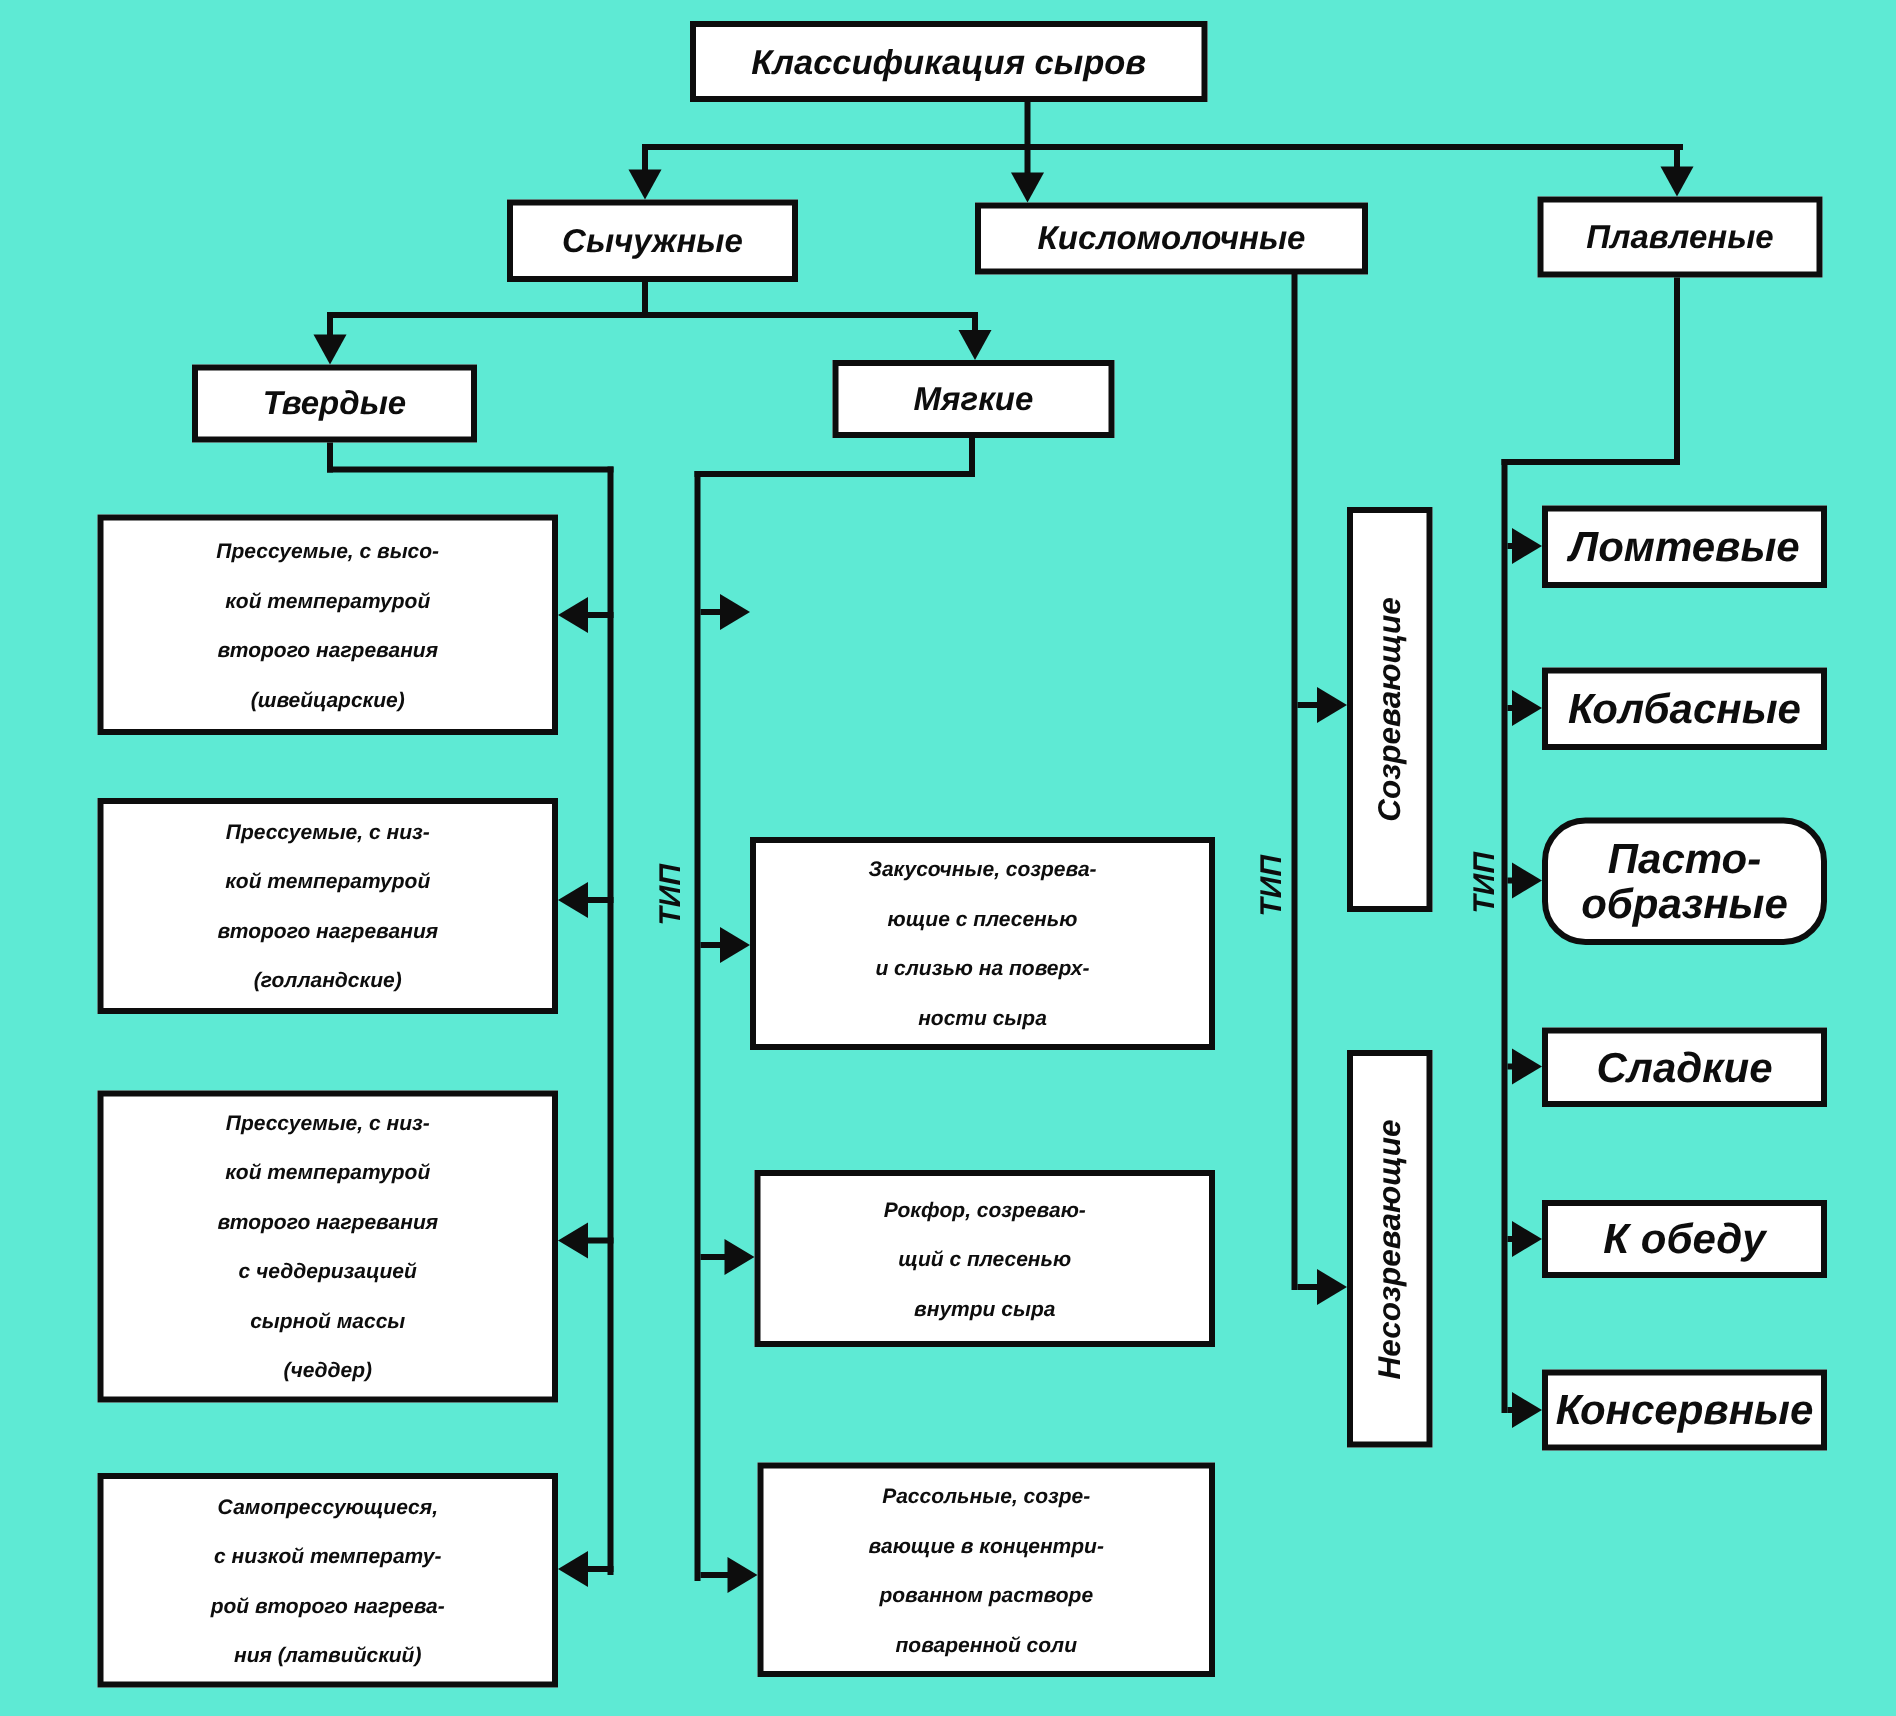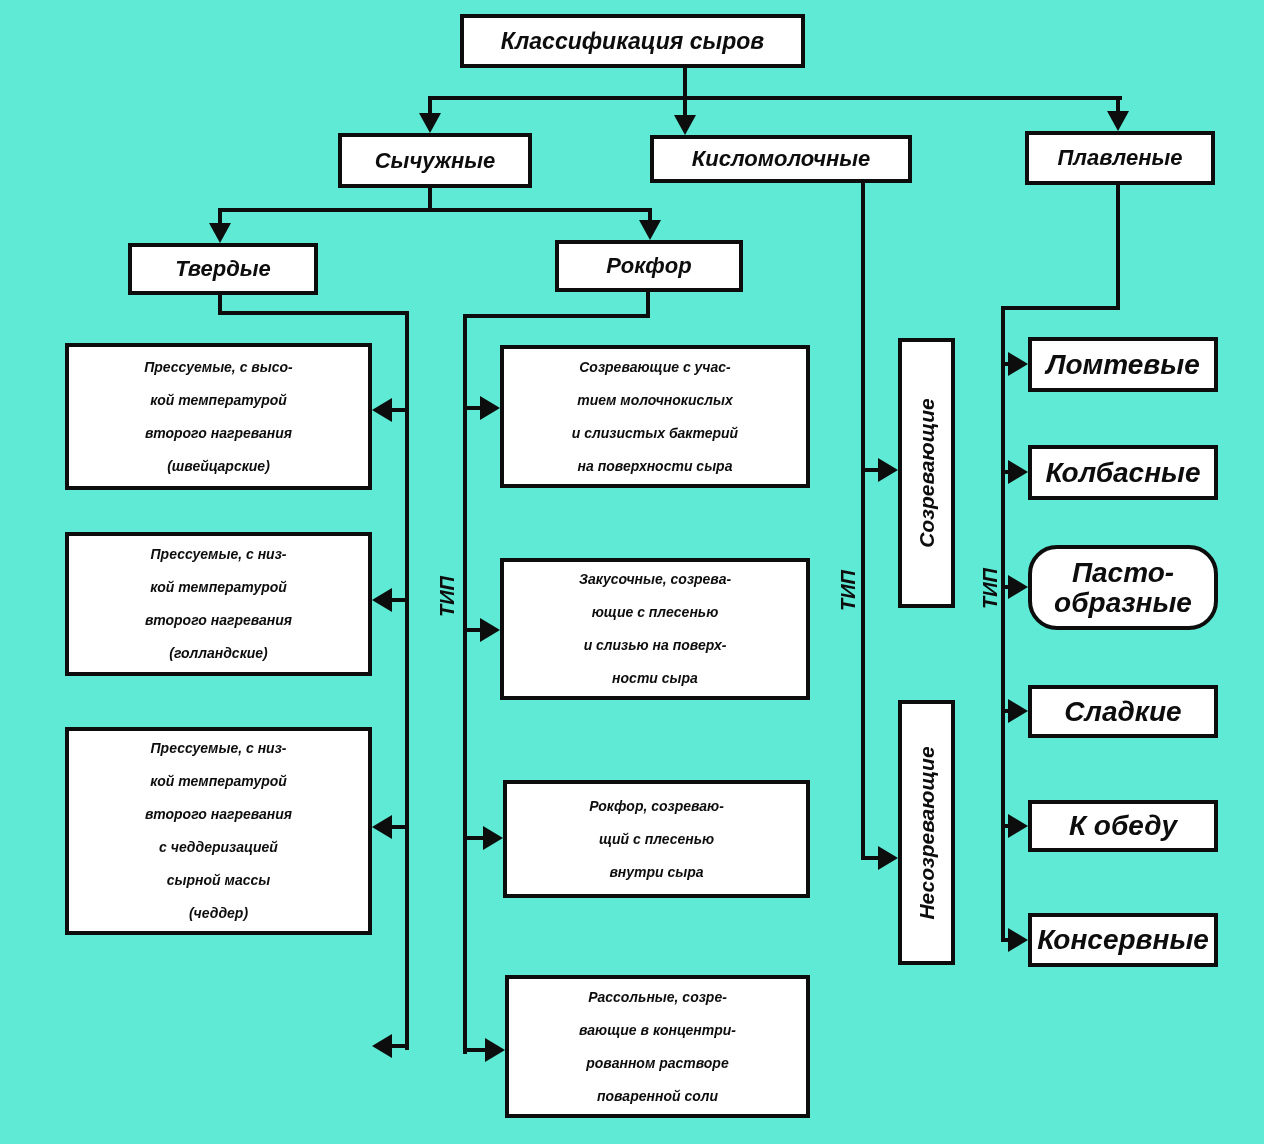--- a/index.html
+++ b/index.html
@@ -53,21 +53,21 @@
     <span class="t">Кисломолочные</span>
   </div>
   <div class="box hdr" style="left:1025px;top:131px;width:190px;height:54px;">
     <span class="t">Плавленые</span>
   </div>
 
   <div class="box hdr" style="left:128px;top:243px;width:190px;height:52px;">
     <span class="t">Твердые</span>
   </div>
   <div class="box hdr" style="left:555px;top:240px;width:188px;height:52px;">
-    <span class="t">Рокфор</span>
+    <span class="t">Мягкие</span>
   </div>
 
   <div class="box" style="left:65px;top:343px;width:307px;height:147px;">
     <span class="t">Прессуемые, с высо-
 кой температурой
 второго нагревания
 (швейцарские)</span>
   </div>
   <div class="box" style="left:65px;top:532px;width:307px;height:144px;">
     <span class="t">Прессуемые, с низ-
@@ -76,27 +76,27 @@
 (голландские)</span>
   </div>
   <div class="box" style="left:65px;top:727px;width:307px;height:208px;">
     <span class="t">Прессуемые, с низ-
 кой температурой
 второго нагревания
 с чеддеризацией
 сырной массы
 (чеддер)</span>
   </div>
-
-  <div class="box" style="left:500px;top:345px;width:310px;height:143px;">
-    <span class="t">Созревающие с учас-
-тием молочнокислых
-и слизистых бактерий
-на поверхности сыра</span>
-  </div>
+  <div class="box" style="left:65px;top:982px;width:307px;height:143px;">
+    <span class="t">Самопрессующиеся,
+с низкой температу-
+рой второго нагрева-
+ния (латвийский)</span>
+  </div>
+
   <div class="box" style="left:500px;top:558px;width:310px;height:142px;">
     <span class="t">Закусочные, созрева-
 ющие с плесенью
 и слизью на поверх-
 ности сыра</span>
   </div>
   <div class="box" style="left:503px;top:780px;width:307px;height:118px;">
     <span class="t">Рокфор, созреваю-
 щий с плесенью
 внутри сыра</span>

